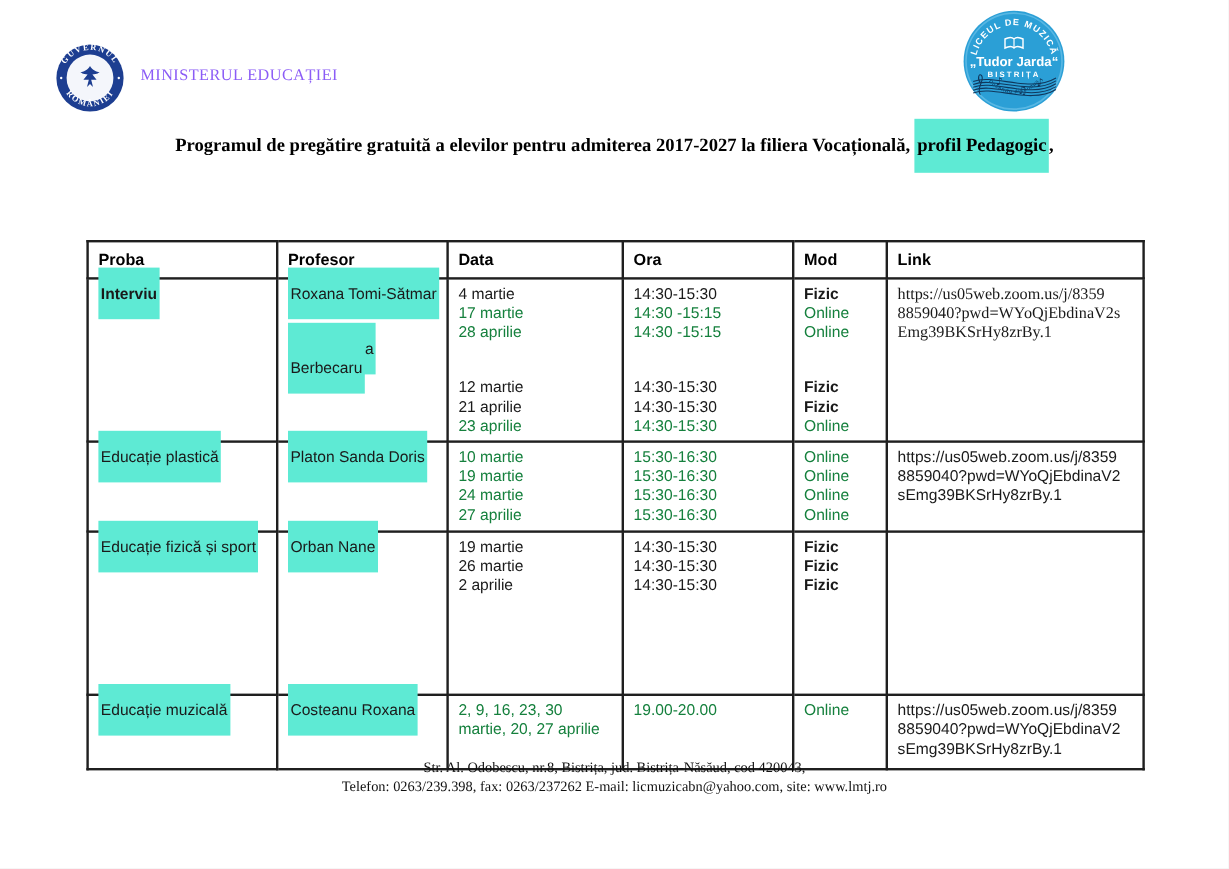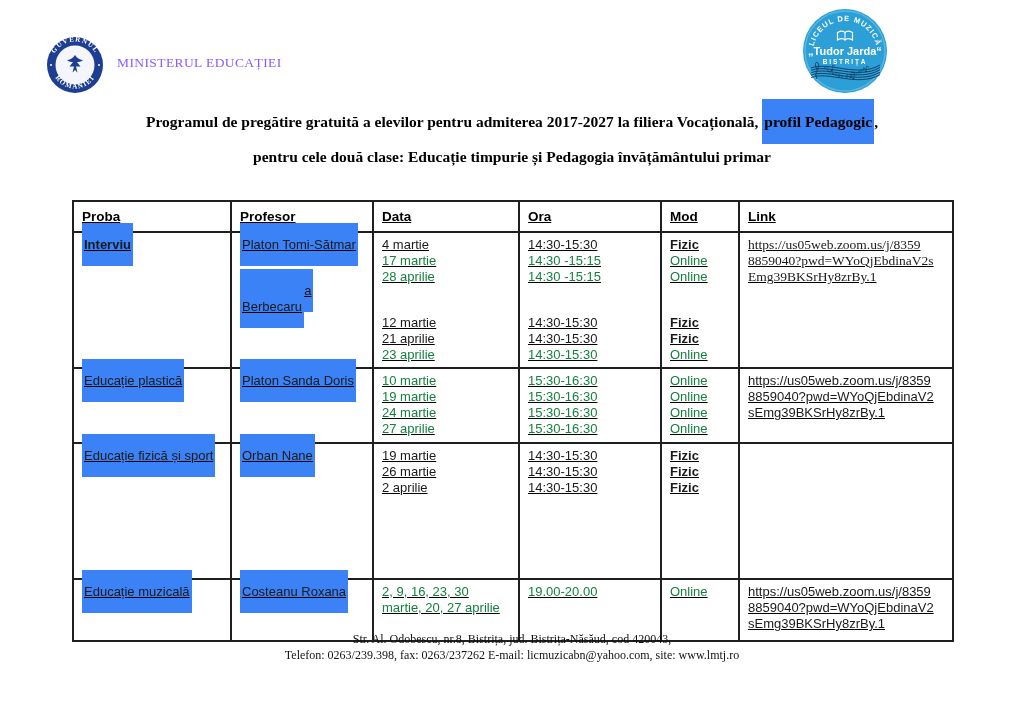--- a/index.html
+++ b/index.html
@@ -29,24 +29,24 @@
   .note-glyph { font: 9px "DejaVu Sans", sans-serif; fill: #10375c; }
 
   
   .title {
     position: absolute; top: 113px; left: 0; right: 0;
     text-align: center;
     font: bold 15.5px "Liberation Serif", serif;
     color: #000;
   }
   .title-line2 { margin-top: 17px; }
-  .hl { background: #3b82f6; padding: 14px 2px; margin-top: 25px; }
+  .hl { background: #5eead4; padding: 14px 2px; margin-top: 25px; }
 
   
-  .tbl-wrap { position: absolute; left: 72px; top: 200px; text-decoration: underline; }
+  .tbl-wrap { position: absolute; left: 72px; top: 200px; }
   table { border-collapse: collapse; table-layout: fixed; width: 880px; }
   th, td { border: 2px solid #1f1f1f; vertical-align: top; text-align: left; }
   th { font: bold 13.5px "Liberation Sans", sans-serif; padding: 7px 8px 6px 8px; height: 31px; color: #000; }
   td { font: 13px/16px "Liberation Sans", sans-serif; padding: 4px 8px; color: #1a1a1a; }
   .line { white-space: nowrap; }
   .red { color: #15803d; }
   .bold { font-weight: 700; }
   .group + .group { margin-top: 30px; }
   .link div { line-height: 16px; white-space: nowrap; }
   .link.serif { font-family: "Liberation Serif", serif; font-size: 13.5px; }
@@ -102,21 +102,20 @@
       <path d="M15 71 C 11 65 19 59 16 55 C 14 52.5 12 57 15 61"></path>
     </g>
     <text class="note-glyph" x="28" y="63">♪</text>
     <text class="note-glyph" x="46" y="70">♫</text>
     <text class="note-glyph" x="62" y="64">♪</text>
     <text class="school-motto"><textPath href="#schBot" startOffset="50%">Docendo discimus</textPath></text>
   </svg>
 
   <div class="title">
     <div><span>Programul de pregătire gratuită a elevilor pentru admiterea 2017-2027 la filiera Vocațională, </span><span class="hl">profil Pedagogic</span><span>,</span></div>
-    <div class="title-line2">pentru cele două clase: Educație timpurie și Pedagogia învățământului primar</div>
   </div>
 
   <div class="tbl-wrap">
     <table>
       <colgroup>
         <col style="width:158px">
           <col style="width:142px">
           <col style="width:146px">
         <col style="width:142px">
           <col style="width:78px">
@@ -132,21 +131,21 @@
             <th>Link</th>
           </tr>
       </thead>
       <tbody>
           <tr style="height: 136px;">
             <td>
               <div class="line bold"><span class="hl">Interviu</span></div>
             </td>
             <td>
               <div class="group">
-                <div class="line"><span class="hl">Platon Tomi-Sătmar</span></div>
+                <div class="line"><span class="hl">Roxana Tomi-Sătmar</span></div>
               </div>
               <div class="group">
                 <div class="line"><span class="hl">Ioana-Maria</span></div>
                 <div class="line"><span class="hl">Berbecaru</span></div>
               </div>
             </td>
             <td>
               <div class="group">
                 <div class="line">4 martie</div>
                 <div class="line red">17 martie</div>

